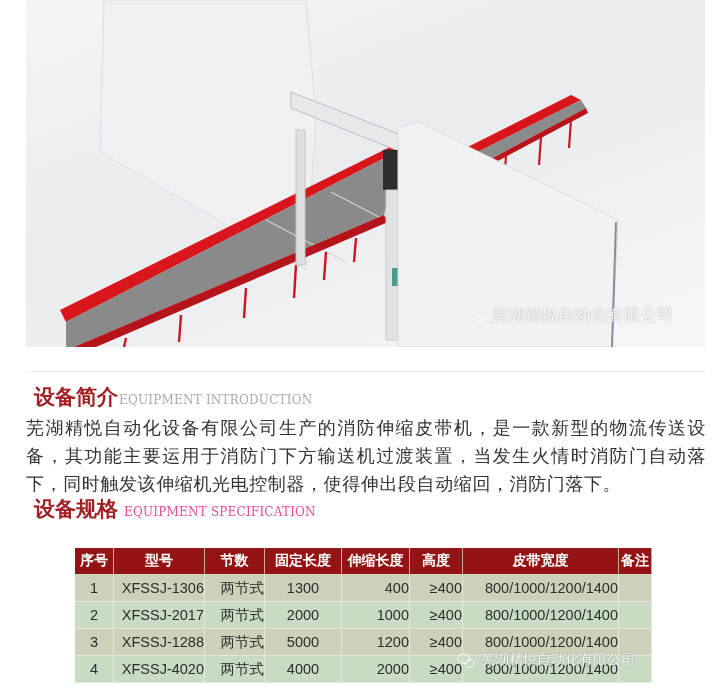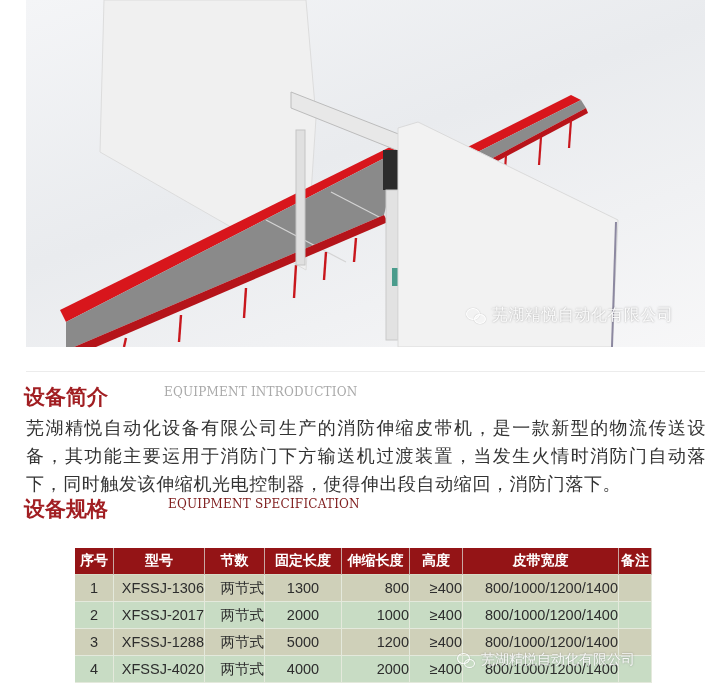--- a/index.html
+++ b/index.html
@@ -16,25 +16,25 @@
   .watermark .wechat { width: 22px; height: 16px; position: relative; }
   .watermark .wechat::before, .watermark .wechat::after {
     content: ""; position: absolute; border: 1.6px solid rgba(255,255,255,0.95);
     border-radius: 50%; box-shadow: 0 0 1px rgba(90,90,90,0.6); }
   .watermark .wechat::before { width: 12px; height: 10px; left: 0; top: 0; }
   .watermark .wechat::after  { width: 10px; height: 8px; left: 8px; top: 6px; background: rgba(255,255,255,0.2); }
 
   .divider { position: absolute; left: 26px; top: 371px; width: 679px; height: 1px; background: #ececec; }
 
   
-  .sec-title { position: absolute; left: 24px; display: flex; align-items: flex-start; gap: 38px; }
+  .sec-title { position: absolute; left: 34px; display: flex; align-items: flex-end; }
   .sec-title .cn { color: #a11e22; font-weight: bold; font-size: 21px; line-height: 24px; }
   .sec-title .en { color: #a9a9a9; font-family: "DejaVu Serif", "Liberation Serif", serif;
-                   font-size: 12px; line-height: 15px; margin-left: 18px; margin-bottom: 1px; letter-spacing: 0.2px; }
-  .sec-title.spec .en { color: #7f1d1d; margin-left: 22px; }
+                   font-size: 12px; line-height: 15px; margin-left: 1px; margin-bottom: 1px; letter-spacing: 0.2px; }
+  .sec-title.spec .en { color: #ec4899; margin-left: 6px; }
 
   .intro { position: absolute; left: 26px; top: 414px; width: 680px;
            font-size: 18px; line-height: 28px; color: #333; letter-spacing: 0.6px; text-align: justify; }
 
   
   table.spec { position: absolute; left: 75px; top: 548px; border-collapse: separate; border-spacing: 0;
                font-family: "Liberation Sans", "DejaVu Sans", sans-serif; }
   table.spec th { background: #941416; color: #fff; font-weight: bold; font-size: 14px; height: 26px;
                   padding: 0; border-right: 1px solid #c9a8a3; border-bottom: 1px solid #d7dac7; text-align: center; }
   table.spec td { height: 26px; padding: 0; font-size: 14.5px; color: #2d2d2d;
@@ -126,21 +126,21 @@
       <th style="width:155px">皮带宽度</th>
       <th style="width:32px">备注</th>
     </tr>
   </thead>
   <tbody>
     <tr class="odd">
       <td>1</td>
       <td class="left">XFSSJ-1306</td>
       <td class="left">两节式</td>
       <td>1300</td>
-      <td class="left">800</td>
+      <td class="left">400</td>
       <td class="left">≥400</td>
       <td class="left">800/1000/1200/1400</td>
       <td></td>
     </tr>
     <tr class="even">
       <td>2</td>
       <td class="left">XFSSJ-2017</td>
       <td class="left">两节式</td>
       <td>2000</td>
       <td class="left">1000</td>

